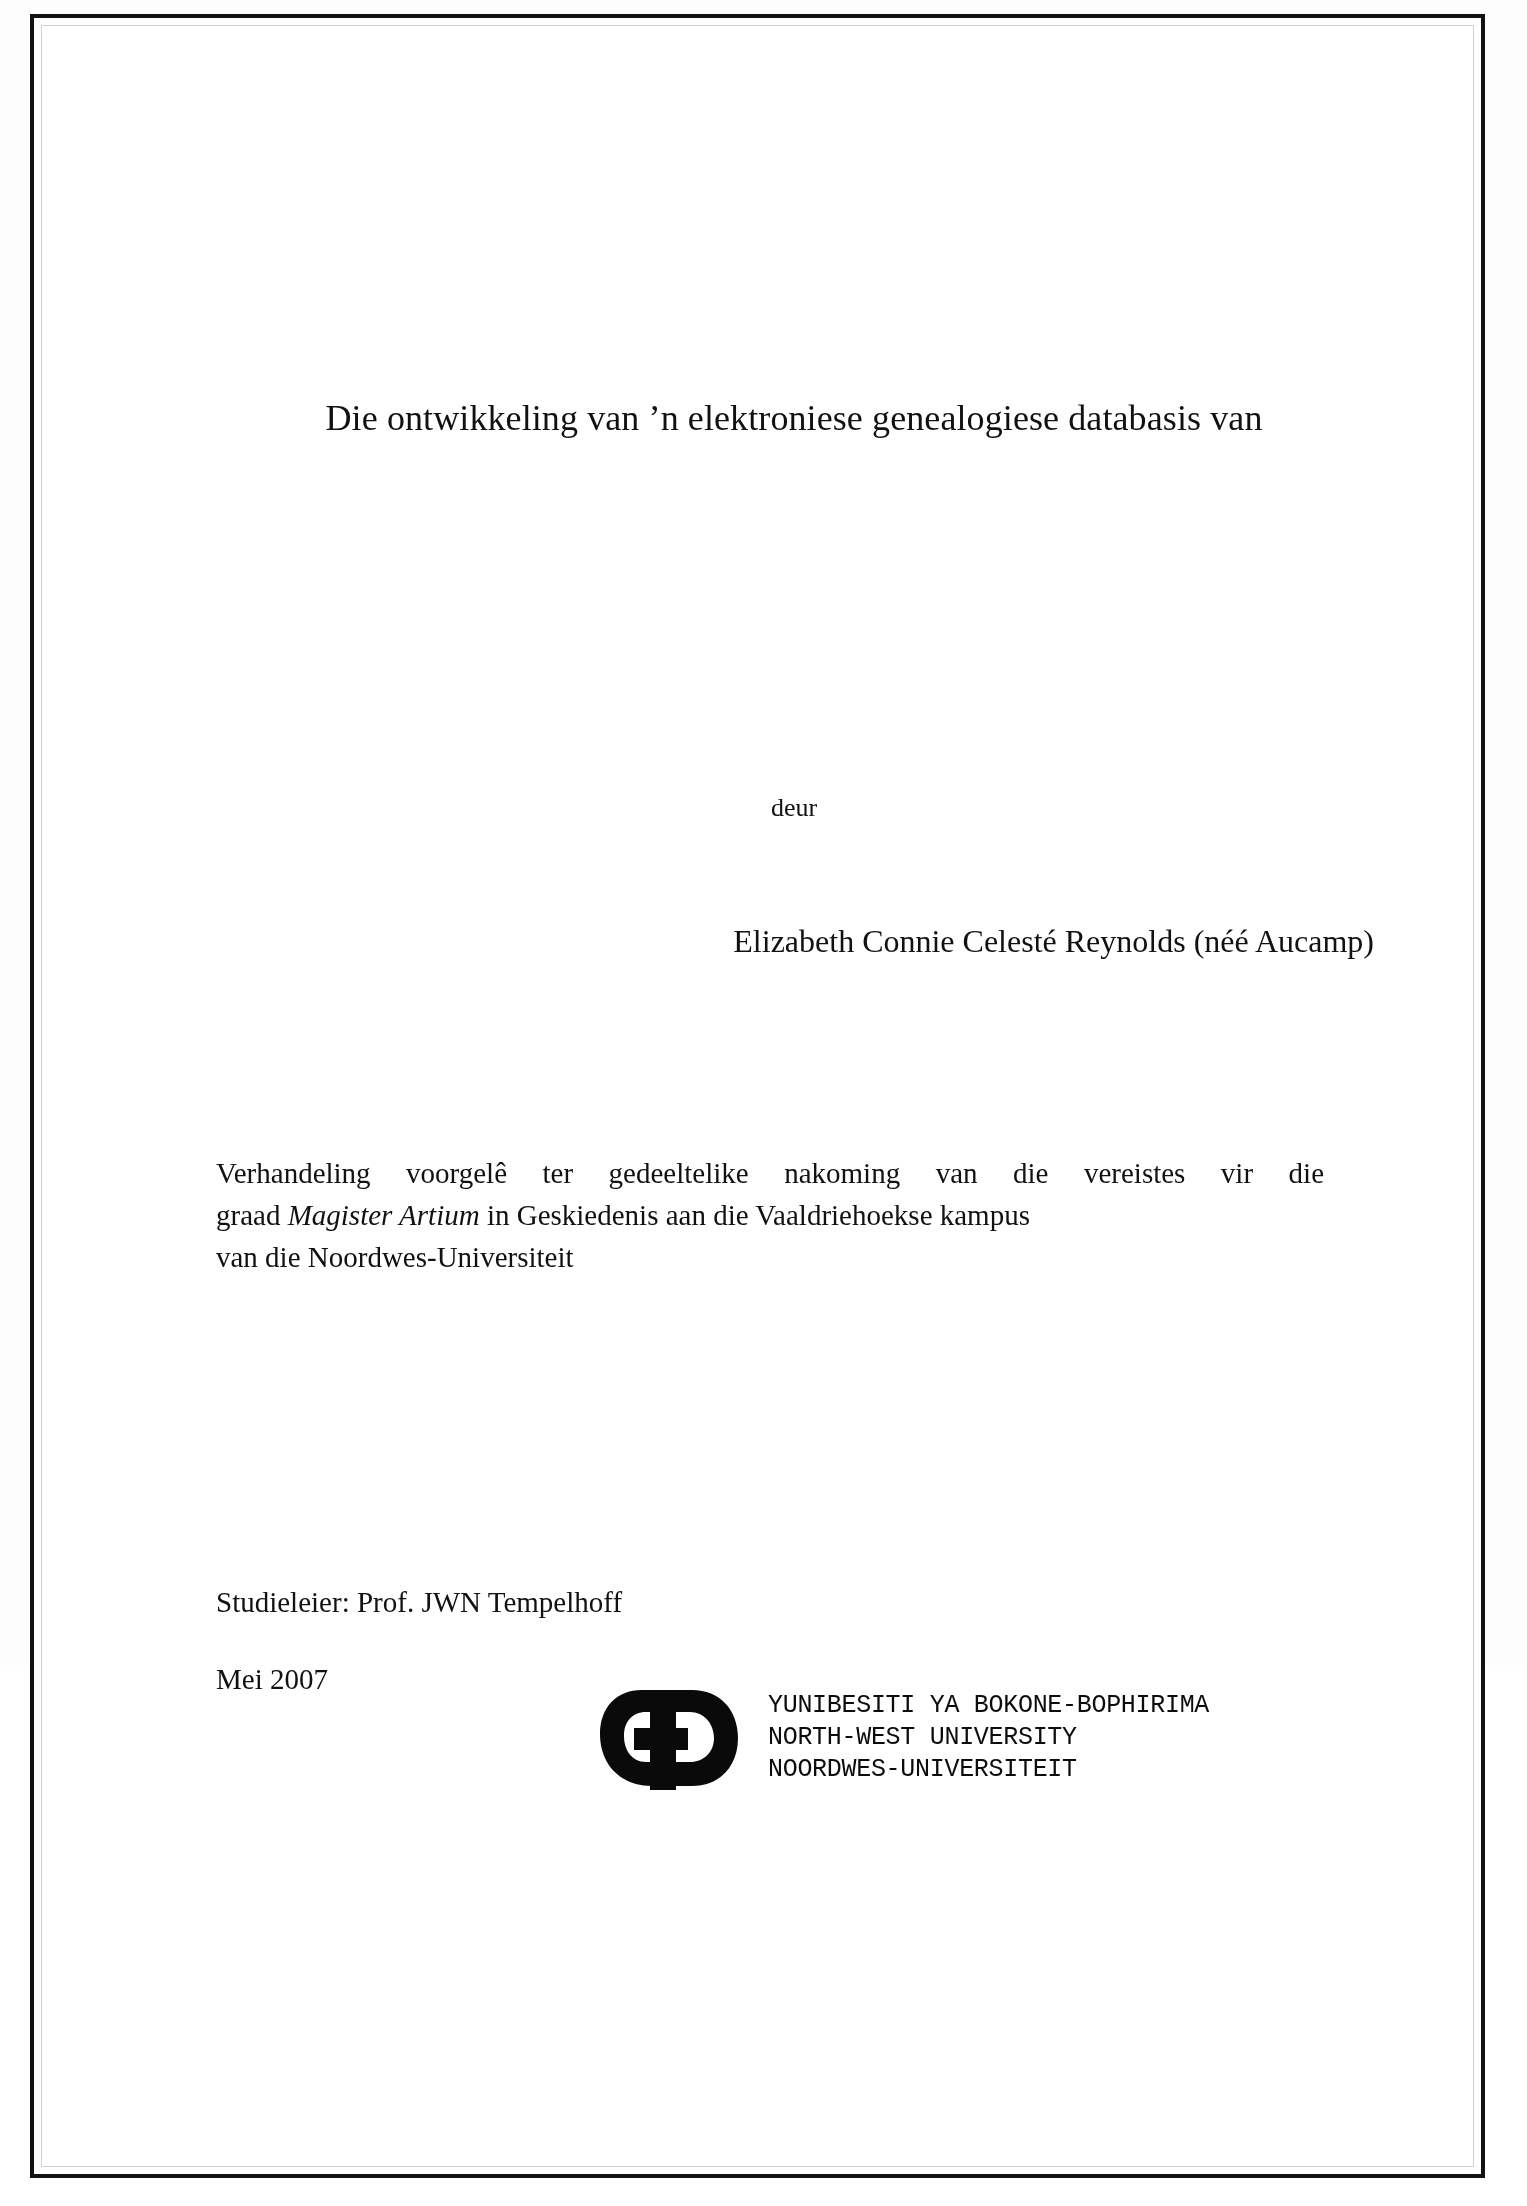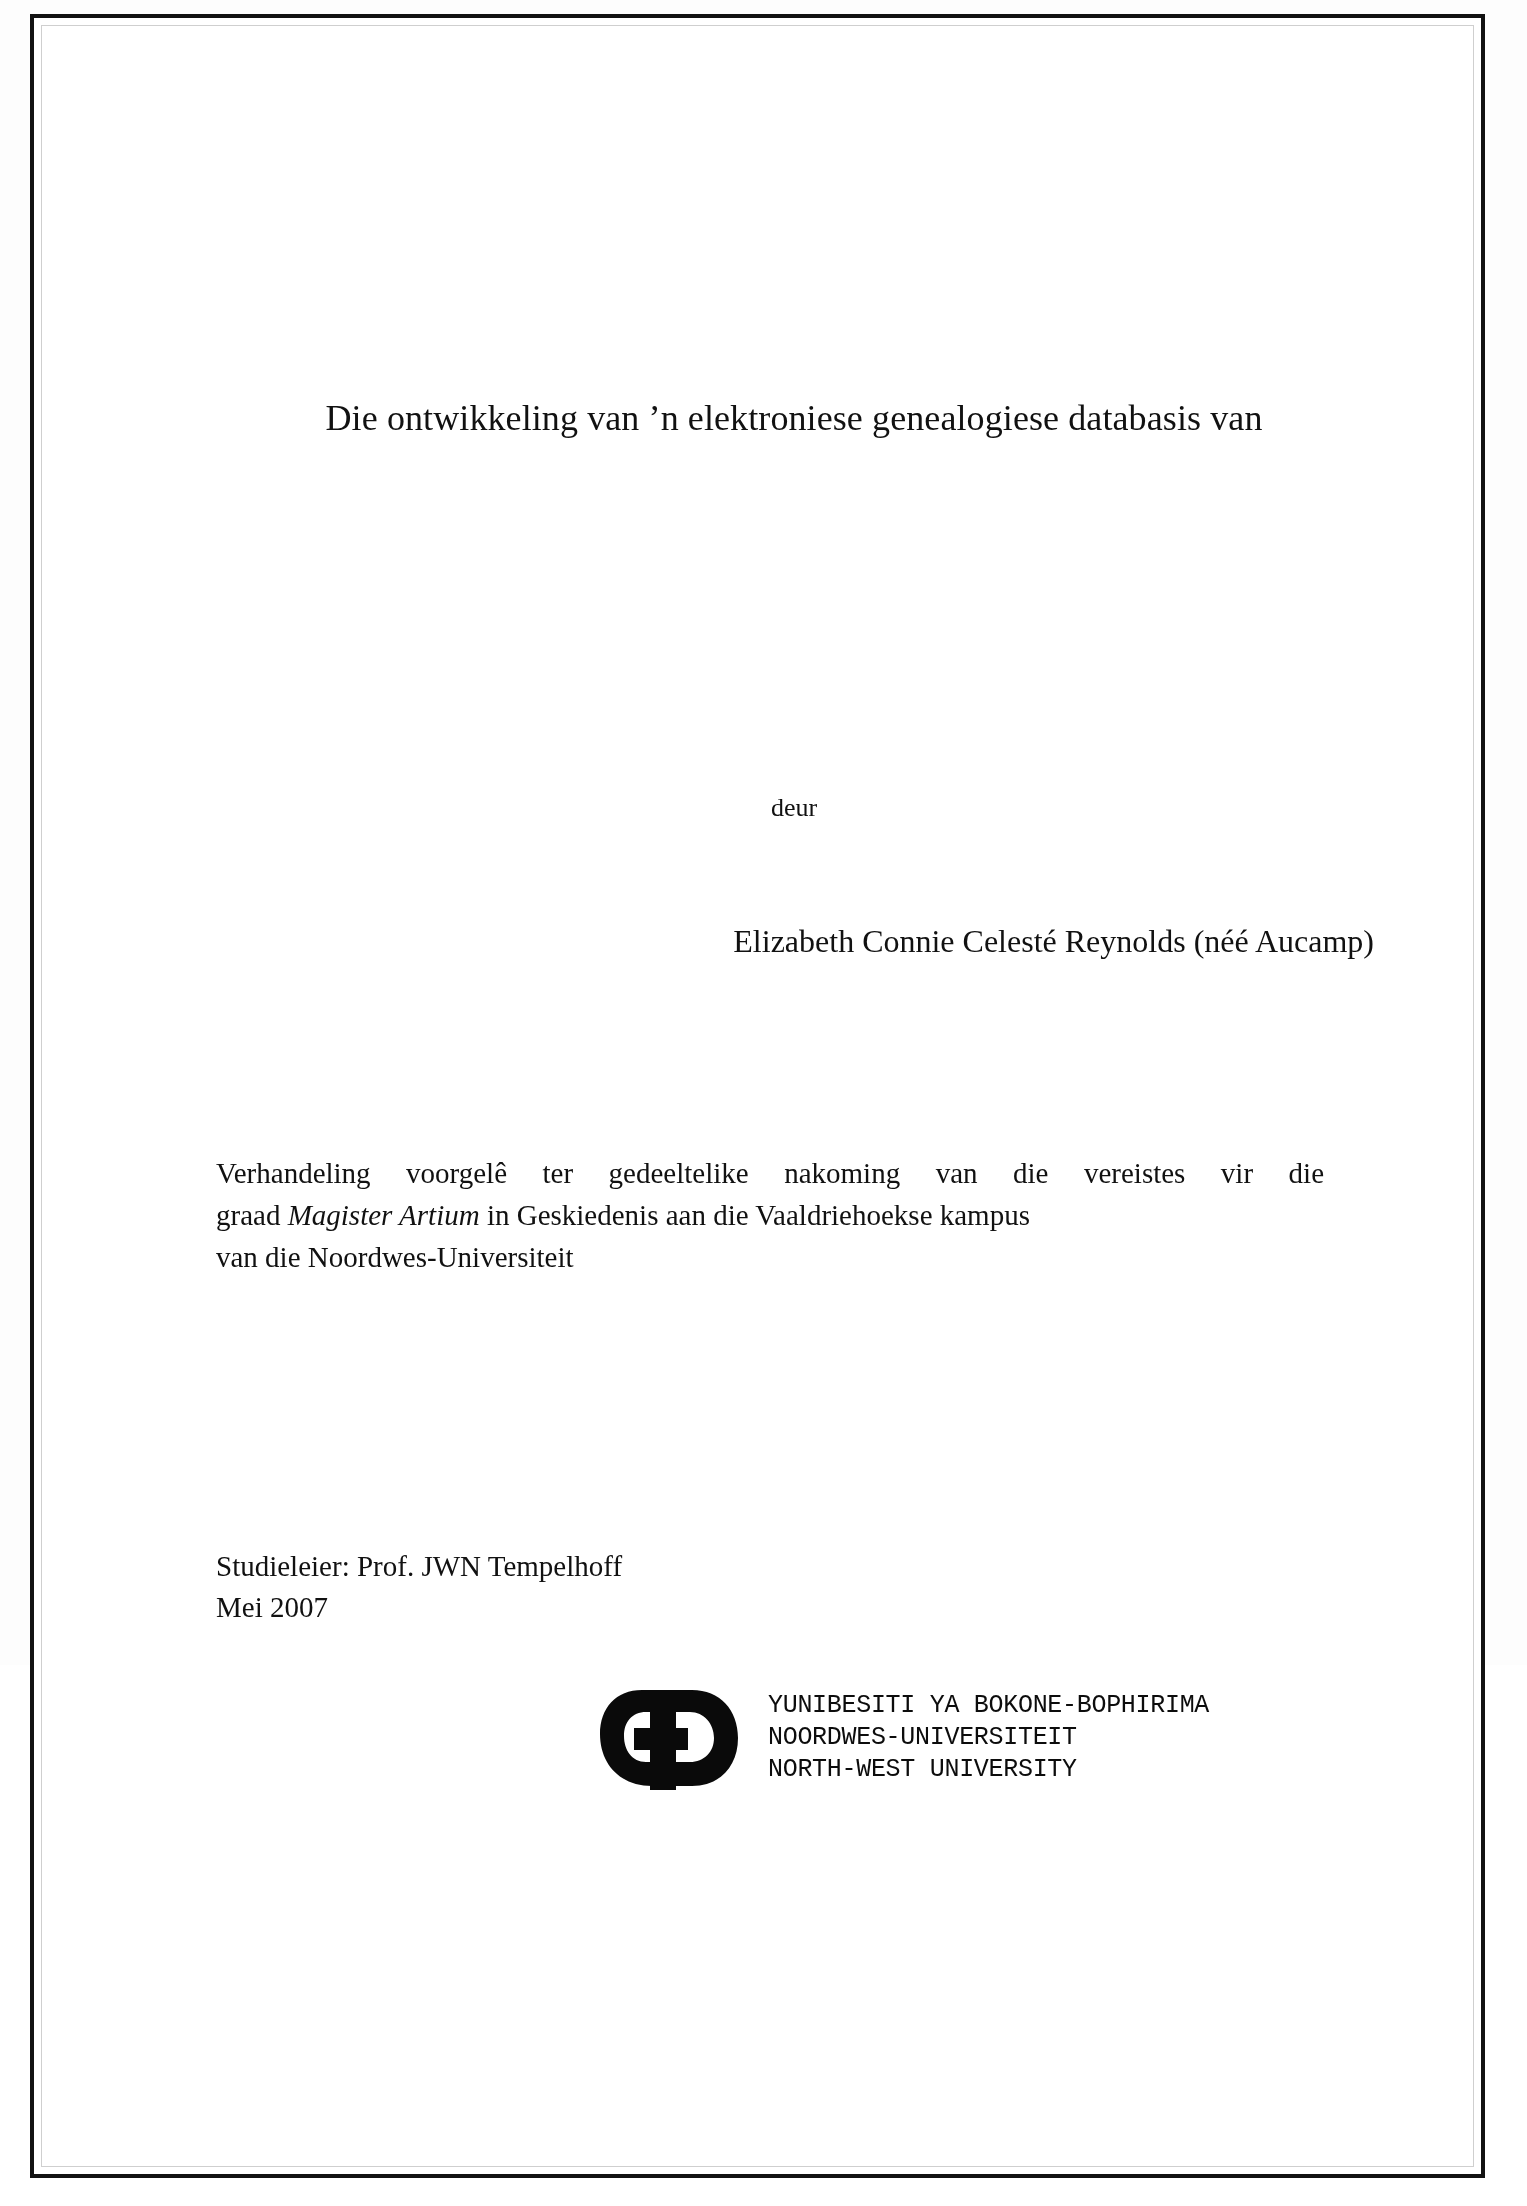--- a/index.html
+++ b/index.html
@@ -104,20 +104,21 @@
   .supervisor {
     position: absolute;
     left: 2px;
     top: 1468px;
     width: 900px;
     font-size: 29px;
     line-height: 1.42;
   }
   .supervisor div {
     white-space: pre;
+    margin-top: 36px;
   }
 
   
   .logo-block {
     position: absolute;
     left: 382px;
     top: 1606px;
     width: 640px;
     height: 120px;
   }
@@ -171,20 +172,20 @@
         <div class="logo-mark">
           <svg width="160" height="104" viewBox="0 0 160 104" xmlns="http://www.w3.org/2000/svg">
             <path d="M46 2 C20 2 4 20 4 46 C4 76 24 98 56 98 L60 98 L60 74 L50 74 C36 74 28 62 28 48 C28 34 36 24 50 24 L60 24 L60 2 Z" fill="#0a0a0a"></path>
             <rect x="54" y="2" width="26" height="100" fill="#0a0a0a"></rect>
             <path d="M74 2 L96 2 C124 2 142 22 142 50 C142 78 124 98 96 98 L74 98 L74 74 L94 74 C108 74 118 64 118 50 C118 36 108 24 94 24 L74 24 Z" fill="#0a0a0a"></path>
             <rect x="38" y="40" width="54" height="22" fill="#0a0a0a"></rect>
           </svg>
         </div>
         <div class="logo-text">
           <div>YUNIBESITI YA BOKONE-BOPHIRIMA</div>
+          <div>NORTH-WEST UNIVERSITY</div>
           <div>NOORDWES-UNIVERSITEIT</div>
-          <div>NORTH-WEST UNIVERSITY</div>
         </div>
       </div>
 
     </div>
   </div>
 </div>
 
 </body></html>

